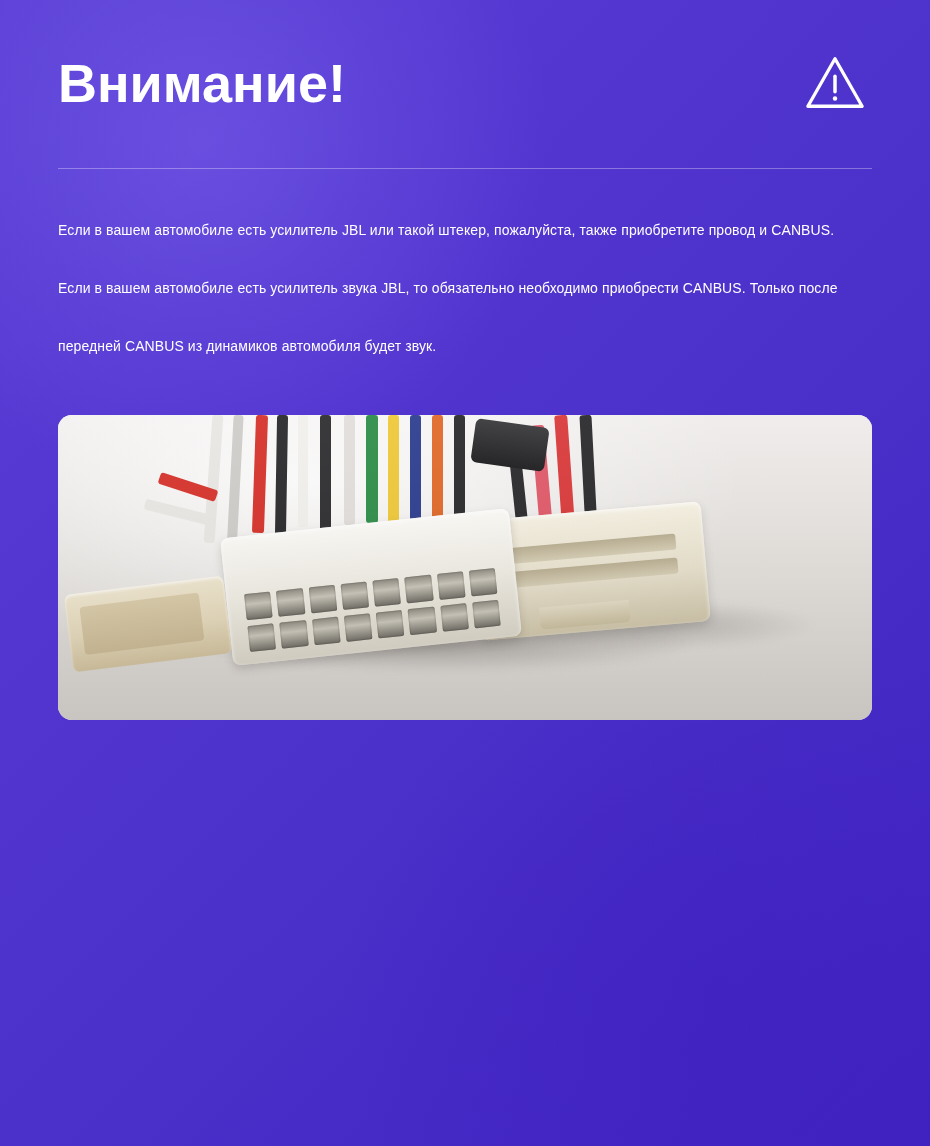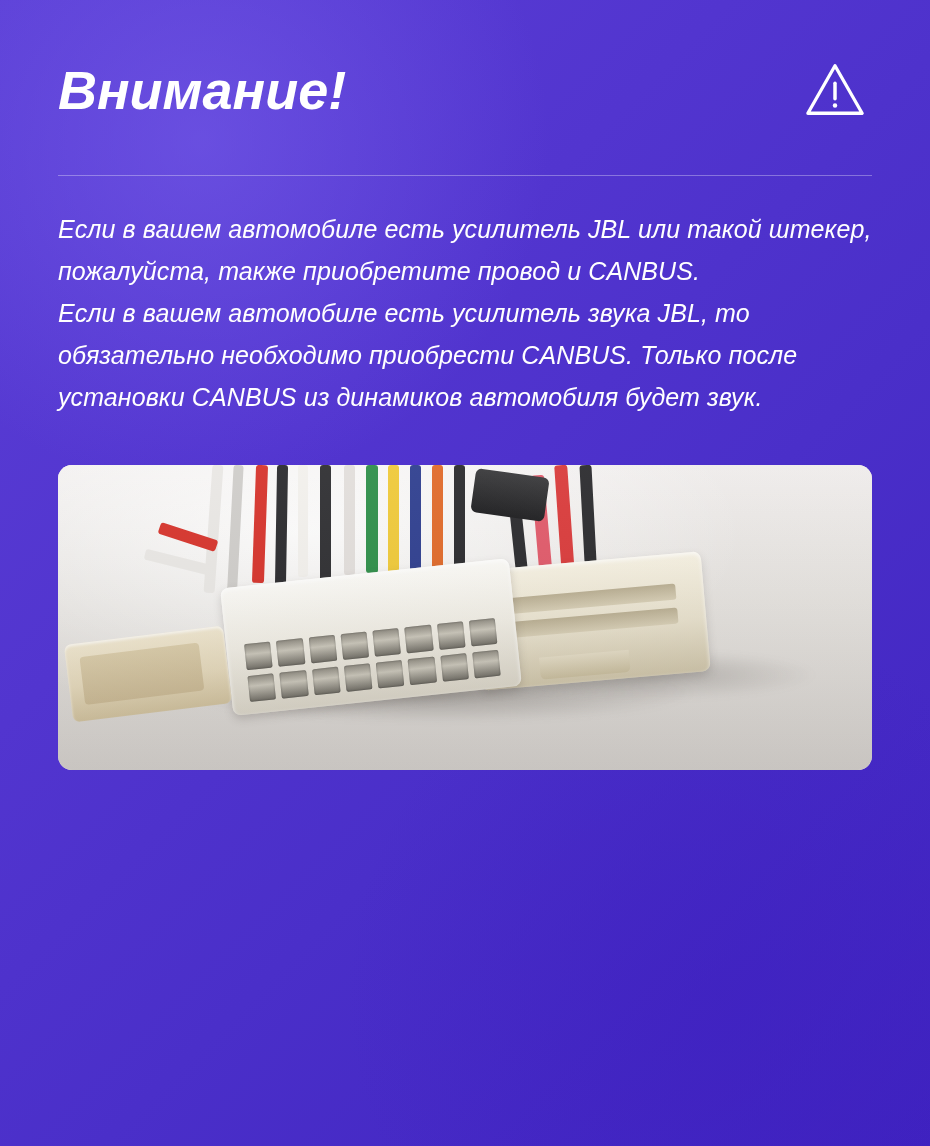--- a/index.html
+++ b/index.html
@@ -36,22 +36,21 @@
     right: -200px;
     bottom: -260px;
     width: 820px;
     height: 820px;
     background: radial-gradient(circle at 50% 50%, rgba(60,30,190,0.45) 0%, rgba(60,30,190,0.0) 65%);
     pointer-events: none;
   }
   .content {
     position: relative;
     z-index: 3;
-    padding: 7px 58px;
-    font-style: italic;
+    padding: 0 58px;
   }
   .header {
     display: flex;
     align-items: center;
     justify-content: space-between;
     padding-top: 52px;
   }
   .title {
     color: #ffffff;
     font-size: 54px;
@@ -67,22 +66,22 @@
     flex: 0 0 auto;
   }
   .divider {
     margin-top: 54px;
     height: 1px;
     background: rgba(255,255,255,0.32);
   }
   .body-text {
     margin-top: 32px;
     color: #ffffff;
-    font-size: 25px;
-    line-height: 42px;
+    font-size: 14px;
+    line-height: 58px;
     letter-spacing: 0.1px;
   }
   .para {
     margin: 0;
   }
   .photo-frame {
     position: relative;
     z-index: 3;
     margin: 40px 58px 0 58px;
     height: 305px;
@@ -234,21 +233,21 @@
           <line x1="32" y1="25" x2="32" y2="41" stroke="#ffffff" stroke-width="3.6" stroke-linecap="round"></line>
           <circle cx="32" cy="48" r="2.3" fill="#ffffff"></circle>
         </svg>
       </span>
     </div>
 
     <div class="divider"></div>
 
     <div class="body-text">
       <p class="para">Если в вашем автомобиле есть усилитель JBL или такой штекер, пожалуйста, также приобретите провод и CANBUS.</p>
-      <p class="para">Если в вашем автомобиле есть усилитель звука JBL, то обязательно необходимо приобрести CANBUS. Только после установки CANBUS из динамиков автомобиля будет звук.</p>
+      <p class="para">Если в вашем автомобиле есть усилитель звука JBL, то обязательно необходимо приобрести CANBUS. Только после передней CANBUS из динамиков автомобиля будет звук.</p>
     </div>
 
   </div>
 
   <div class="photo-frame">
     <div class="photo">
 
       <div class="wire" style="left:150px; top:0; width:11px; height:128px; background:#e9e7e4; transform:rotate(4deg);"></div>
       <div class="wire" style="left:172px; top:0; width:10px; height:140px; background:#cfcdca; transform:rotate(3deg);"></div>
       <div class="wire" style="left:196px; top:0; width:12px; height:118px; background:#d6342c; transform:rotate(2deg);"></div>

